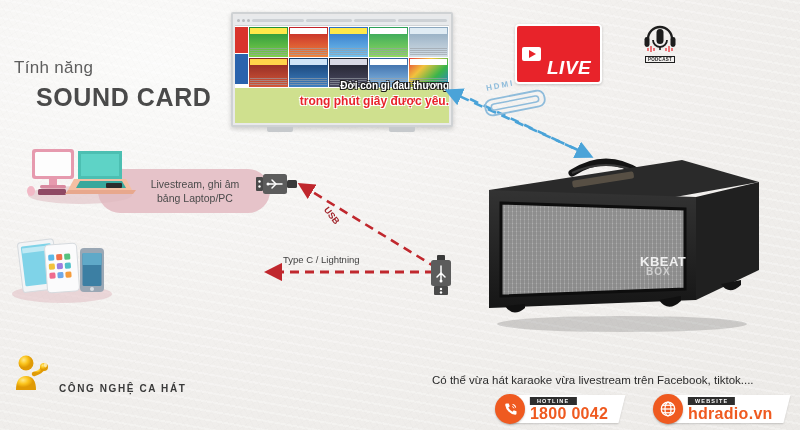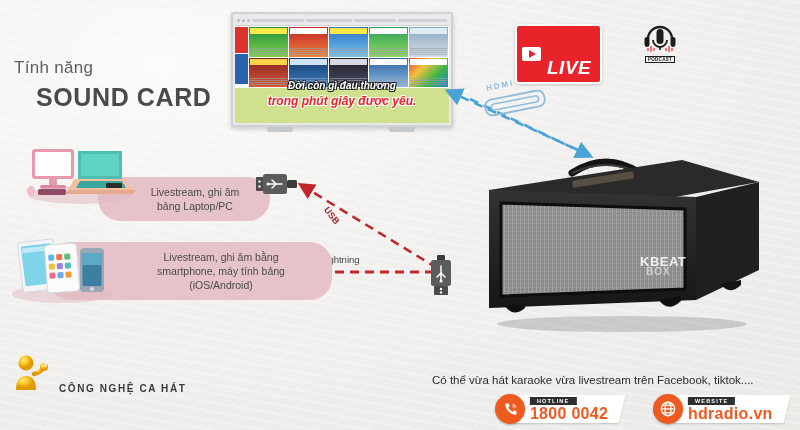--- a/index.html
+++ b/index.html
@@ -41,39 +41,39 @@
   .bb-line{height:3px;background:#cdd1d5;border-radius:2px;}
   .tv-body{display:flex;height:62px;}
   .tv-side{width:13px;background:#fff;display:flex;flex-direction:column;gap:1px;padding-top:1px;}
   .side-blk{height:26px;background:#d9332c;}
   .side-blk2{height:30px;background:#2a63ad;}
   .grid{flex:1;background:#fff;display:grid;grid-template-columns:repeat(5,1fr);grid-template-rows:repeat(2,1fr);gap:1px;padding:1px;}
   .thumb{position:relative;overflow:hidden;}
   .thumb .ttl{position:absolute;left:1px;right:1px;top:1px;height:6px;}
   .thumb .meta{position:absolute;left:1px;right:1px;bottom:1px;height:8px;
      background:repeating-linear-gradient(#9aa0a6 0 1px, transparent 1px 2px);opacity:.65;}
-  .lyr{position:absolute;left:0;right:0;text-align:center;font-weight:bold;font-style:italic;}
+  .lyr{position:absolute;left:0;right:0;text-align:right;font-weight:bold;}
   .lyr1{top:64px;font-size:10px;color:#fff;text-shadow:1px 1px 0 #1c1c1c,-1px 1px 0 #1c1c1c,1px -1px 0 #1c1c1c,-1px -1px 0 #1c1c1c;}
   .lyr2{top:78px;font-size:12px;color:#e8232a;text-shadow:1px 1px 0 #fff,-1px 1px 0 #fff,1px -1px 0 #fff,-1px -1px 0 #fff;}
   .tv-foot{position:absolute;width:26px;height:5px;background:#c6c9cc;border-radius:0 0 2px 2px;top:115px;}
   .tv-foot.l{left:36px;} .tv-foot.r{left:158px;}
 
   
   #live{position:absolute;left:515px;top:24px;background:#e8232a;border:2px solid #fff;border-radius:4px;
      padding:3px 9px 3px 5px;display:flex;align-items:center;gap:6px;box-shadow:0 1px 3px rgba(0,0,0,.2);}
   .live-play{width:19px;height:14px;background:#fff;border-radius:2px;display:flex;align-items:center;justify-content:center;}
   .live-tri{width:0;height:0;border-left:7px solid #e8232a;border-top:4.5px solid transparent;border-bottom:4.5px solid transparent;margin-left:2px;}
   .live-txt{color:#fff;font-weight:bold;font-style:italic;font-size:19px;letter-spacing:.5px;margin-top:28px;}
   #podcast{position:absolute;left:638px;top:22px;width:44px;height:44px;display:flex;flex-direction:column;align-items:center;justify-content:center;}
   .pod-cap{font-size:4.5px;font-weight:bold;color:#1d1d1d;border:1px solid #1d1d1d;padding:0 2px;letter-spacing:.3px;margin-top:1px;}
 
   
   .pill{position:absolute;background:#e6c3c9;border-radius:22px;color:#4a4a4a;text-align:center;
     display:flex;align-items:center;justify-content:center;line-height:1.35;}
-  #pill1{left:98px;top:177px;width:150px;height:44px;font-size:10.5px;padding-left:22px;}
+  #pill1{left:98px;top:169px;width:150px;height:44px;font-size:10.5px;padding-left:22px;}
   #pill2{left:48px;top:242px;width:222px;height:58px;font-size:10.5px;padding-left:62px;}
 
   
   #devs1{position:absolute;left:18px;top:143px;width:118px;height:62px;}
   #devs2{position:absolute;left:6px;top:232px;width:112px;height:72px;}
 
   
   .usbconn{position:absolute;}
   #usb1{left:256px;top:172px;width:44px;height:24px;}
   #usb2{left:428px;top:255px;width:26px;height:46px;}
@@ -258,27 +258,20 @@
     <ellipse cx="13" cy="48" rx="4" ry="5" fill="#f2b9c6"></ellipse>
 
     <path d="M60 8 h44 v28 h-44 z" fill="#4cbfb2"></path>
     <path d="M63 11 h38 v22 h-38 z" fill="#5ed3c6"></path>
     <path d="M56 36 h52 l6 11 h-64 z" fill="#f5bfa2"></path>
     <path d="M62 38 h42 l4 7 h-50 z" fill="#3aa89c"></path>
     <rect x="88" y="40" width="16" height="5" rx="1" fill="#2c2c2c"></rect>
     <path d="M50 47 h68 l-3 4 h-68 z" fill="#e8a88d"></path>
   </svg>
 
-  <div class="pill" id="pill2">
-    <div>
-      <div>Livestream, ghi âm bằng</div>
-      <div>smartphone, máy tính bảng</div>
-      <div>(iOS/Android)</div>
-    </div>
-  </div>
   <svg id="devs2" viewBox="0 0 112 72">
     <ellipse cx="56" cy="62" rx="50" ry="9" fill="#dfb9c0" opacity=".5"></ellipse>
 
     <g transform="rotate(-7 38 32)">
       <rect x="14" y="8" width="36" height="50" rx="3" fill="#f2f4f6" stroke="#d6dade"></rect>
       <rect x="17" y="12" width="30" height="40" rx="1.5" fill="#7fd3e8"></rect>
       <rect x="18" y="14" width="28" height="5" fill="#bfe9f4"></rect>
     </g>
 
     <g transform="rotate(-4 56 36)">

